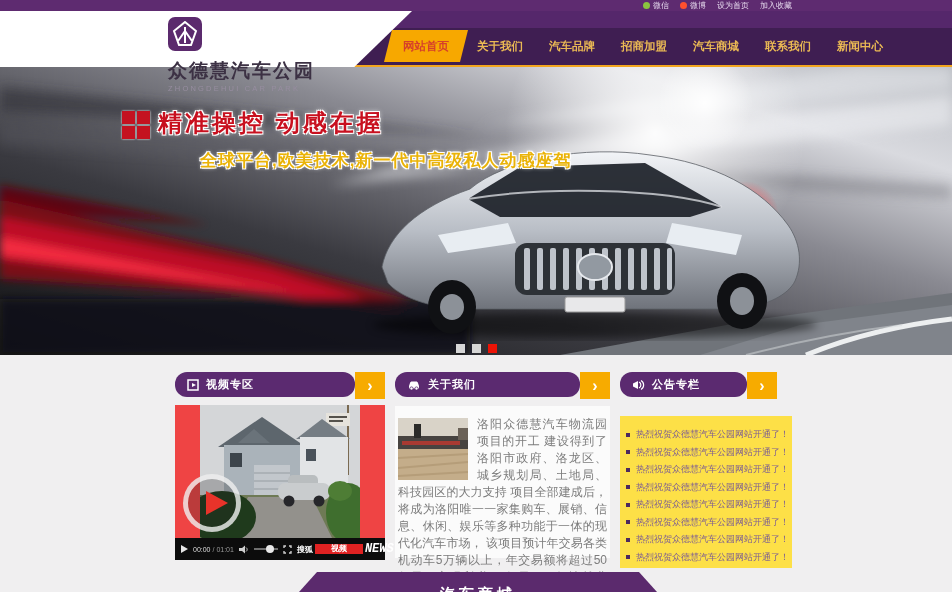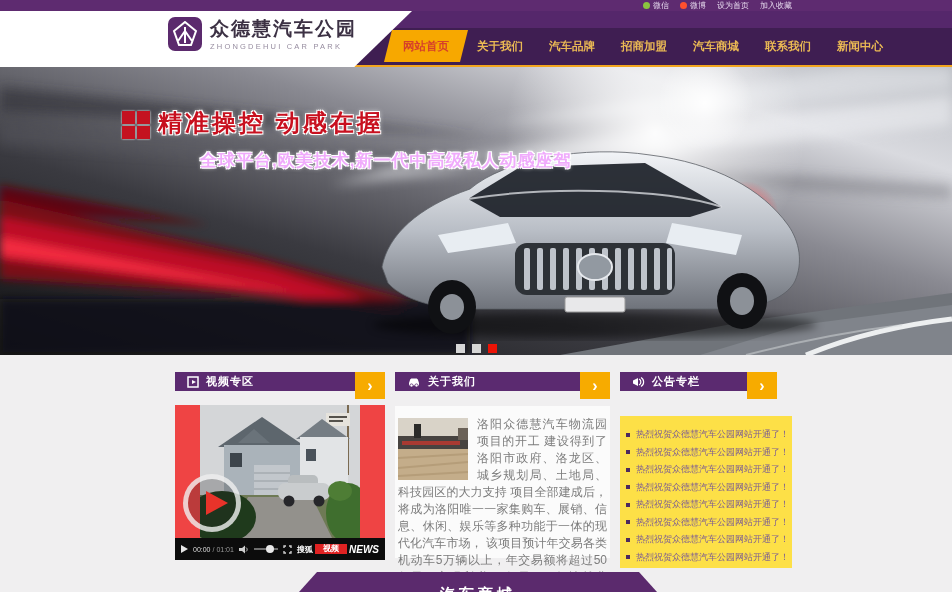--- a/index.html
+++ b/index.html
@@ -14,21 +14,21 @@
   .dot-ic.green { background:#8ac43f; }
   .dot-ic.red { background:#ff4f2e; }
 
   
   .header-band { position:absolute; left:0; top:11px; width:100%; height:54px; background:#55276b; z-index:20; }
   .nav-band { position:absolute; left:350px; right:0; top:28px; height:37px; background:#3f1e52;
               clip-path:polygon(45px 0, 100% 0, 100% 100%, 2px 100%); z-index:21; }
   .gold-line { position:absolute; left:0; top:65px; width:100%; height:2px; background:#f2a51e; z-index:22; }
   .header-white { position:absolute; left:0; top:11px; width:412px; height:56px; background:#ffffff;
                   clip-path:polygon(0 0, 100% 0, 86% 100%, 0 100%); z-index:23; }
-  .logo { position:absolute; left:168px; top:17px; display:flex; gap:8px; z-index:24; cursor:pointer; }
+  .logo { position:absolute; left:168px; top:17px; display:flex; gap:8px; z-index:24; cursor:pointer;flex-direction:column; }
   .logo-mark { width:34px; height:34px; background:#5b2a6d; border-radius:7px; position:relative; flex:0 0 auto; }
   .logo-mark svg { position:absolute; left:4px; top:4px; }
   .logo-texts { display:flex; flex-direction:column; }
   .logo-title { font-size:19px; font-weight:bold; color:#3c3144; letter-spacing:2px; line-height:23px; }
   .logo-sub { font-size:7.5px; color:#978da0; letter-spacing:2.2px; margin-top:2px; }
 
   .nav { position:absolute; left:388px; top:30px; height:32px; display:flex; z-index:25; }
   .nav-item { height:32px; line-height:32px; padding:0 13px; font-size:11.5px; font-weight:bold;
               color:#eab954; cursor:pointer; white-space:nowrap; }
   .nav-item.active { background:#f7a800; transform:skewX(-14deg); padding:0 15px; }
@@ -36,31 +36,31 @@
 
   
   .banner { position:absolute; left:0; top:67px; width:952px; height:288px; overflow:hidden; background:#222; z-index:5; }
   .banner svg.scene { position:absolute; left:0; top:0; }
   .hero-text { position:absolute; left:122px; top:40px; z-index:6; }
   .hero-row { display:flex; align-items:flex-end; gap:8px; }
   .sq-grid { display:grid; grid-template-columns:13px 13px; grid-template-rows:13px 13px; gap:2px; }
   .sq-grid i { background:#c41220; box-shadow:0 0 2px #fff; }
   .headline { font-size:24px; font-weight:bold; color:#c8101f; letter-spacing:3px;
               text-shadow:-1px -1px 0 #fff, 1px -1px 0 #fff, -1px 1px 0 #fff, 1px 1px 0 #fff, 0 0 5px #fff; }
-  .subline { margin-top:10px; margin-left:78px; font-size:17px; font-weight:bold; color:#f0abfc; letter-spacing:1px;
+  .subline { margin-top:10px; margin-left:78px; font-size:17px; font-weight:bold; color:#eab308; letter-spacing:1px;
              text-shadow:-1px -1px 0 #fff, 1px -1px 0 #fff, -1px 1px 0 #fff, 1px 1px 0 #fff, 0 0 4px #fff; }
   .dots { position:absolute; left:456px; top:277px; display:flex; gap:7px; z-index:7; }
   .dots i { width:9px; height:9px; background:#d6d6d6; cursor:pointer; }
   .dots i.active { background:#ec1306; }
 
   
   .content-bg { position:absolute; left:0; top:355px; width:100%; height:237px; background:#f0eff0; }
 
   .col-header { position:absolute; top:372px; height:27px; display:flex; z-index:8; }
-  .col-header .bar { background:#5b2a70; height:19px; display:flex; align-items:center; gap:7px; padding-left:12px; flex:1; }
+  .col-header .bar { background:#5b2a70; height:25px; display:flex; align-items:center; gap:7px; padding-left:12px; flex:1;border-radius:12px; }
   .col-header .bar .ttl { color:#fff; font-size:11px; font-weight:bold; letter-spacing:1px; }
   .col-header .more { width:30px; height:27px; background:#f7ab00; color:#fff; font-size:16px; font-weight:bold;
                       display:flex; align-items:center; justify-content:center; cursor:pointer; }
   #hdr-video { left:175px; width:210px; }
   #hdr-about { left:395px; width:215px; }
   #hdr-notice { left:620px; width:157px; }
 
   
   .player { position:absolute; left:175px; top:405px; width:210px; height:155px; background:#ef4444; z-index:8; }
   .player .scene-wrap { position:absolute; left:25px; top:0; width:160px; height:133px; overflow:hidden; }
@@ -73,22 +73,22 @@
   .c-play { width:0; height:0; border-left:7px solid #e6e6e6; border-top:4.5px solid transparent;
             border-bottom:4.5px solid transparent; cursor:pointer; flex:0 0 auto; }
   .c-time { font-size:7px; color:#9a9a9a; white-space:nowrap; }
   .c-time b { color:#dcdcdc; font-weight:normal; }
   .c-vol { flex:0 0 auto; cursor:pointer; display:flex; }
   .c-slider { flex:1; height:2px; background:#6f6f6f; position:relative; cursor:pointer; min-width:24px; }
   .c-slider i { position:absolute; right:18%; top:-3px; width:8px; height:8px; border-radius:50%; background:#e9e9e9; }
   .c-full { flex:0 0 auto; cursor:pointer; display:flex; }
   .brand { display:flex; align-items:center; gap:2px; flex:0 0 auto; }
   .brand .sohu { color:#fff; font-size:8px; font-weight:bold; }
-  .brand .vid { color:#fff; font-size:8px; font-weight:bold; background:#e02222; padding:0 8px; line-height:10px; }
-  .brand .news { color:#fff; font-size:10px; font-weight:900; font-style:italic; }
+  .brand .vid { color:#fff; font-size:8px; font-weight:bold; background:#e02222; padding:0 16px; line-height:10px; }
+  .brand .news { color:#fff; font-size:12px; font-weight:900; font-style:italic;font-family:Liberation Mono, monospace; }
 
   
   .about-box { position:absolute; left:395px; top:406px; width:215px; height:152px; background:#fbfbfb;
                padding:10px 3px 0 3px; z-index:8; }
   .about-photo { float:left; width:70px; height:62px; margin:2px 9px 4px 0; overflow:hidden; }
   .about-text { font-size:12px; line-height:17px; color:#7c7c7c; text-align:justify; }
   .about-more { color:#e03c1e; cursor:pointer; }
 
   
   .notice-box { position:absolute; left:620px; top:416px; width:172px; height:152px; background:#fde047;

